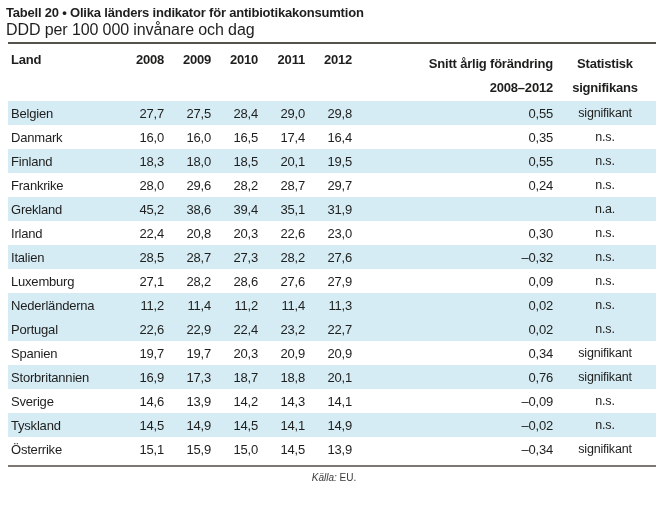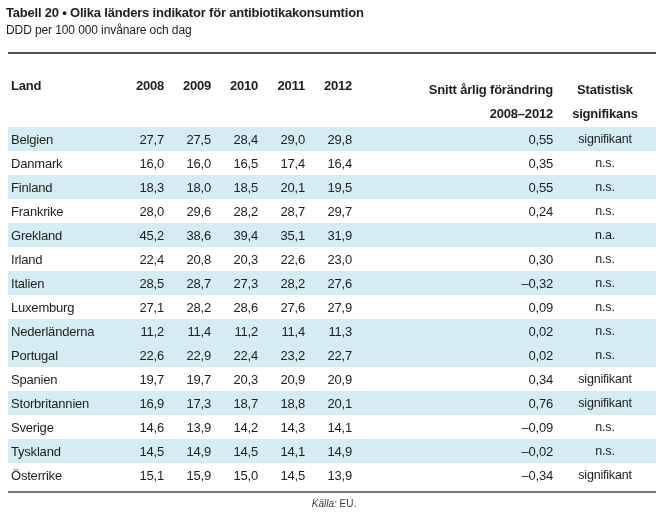--- a/index.html
+++ b/index.html
@@ -11,38 +11,38 @@
     color: var(--text, #1e1e1c);
     -webkit-font-smoothing: antialiased;
   }
   .page { padding: 4px 8px 0 6px; }
 
   .title {
     font-size: 13px; font-weight: bold;
     line-height: 18px; letter-spacing: -0.2px;
   }
   .subtitle {
-    font-size: 12px; line-height: 16px;
-    margin-bottom: 14px; letter-spacing: -0.1px;
+    font-size: 16px; line-height: 16px;
+    margin-bottom: 4px; letter-spacing: -0.1px;
   }
 
   table.data-table {
     border-collapse: collapse;
     table-layout: fixed;
     width: 648px;
     margin-left: 2px;
     border-top: 2px solid var(--rule-top, #55514d);
   }
   table.data-table th, table.data-table td { box-sizing: border-box; }
 
   thead th {
     font-weight: bold;
     font-size: 13px;
     vertical-align: top;
-    padding-top: 24px;
+    padding-top: 8px;
     height: 55px;
     letter-spacing: -0.2px;
   }
   thead th div { line-height: 24px; }
 
   tbody td {
     height: 24px;
     font-size: 13px;
     letter-spacing: -0.2px;
     padding-top: 0; padding-bottom: 0;

